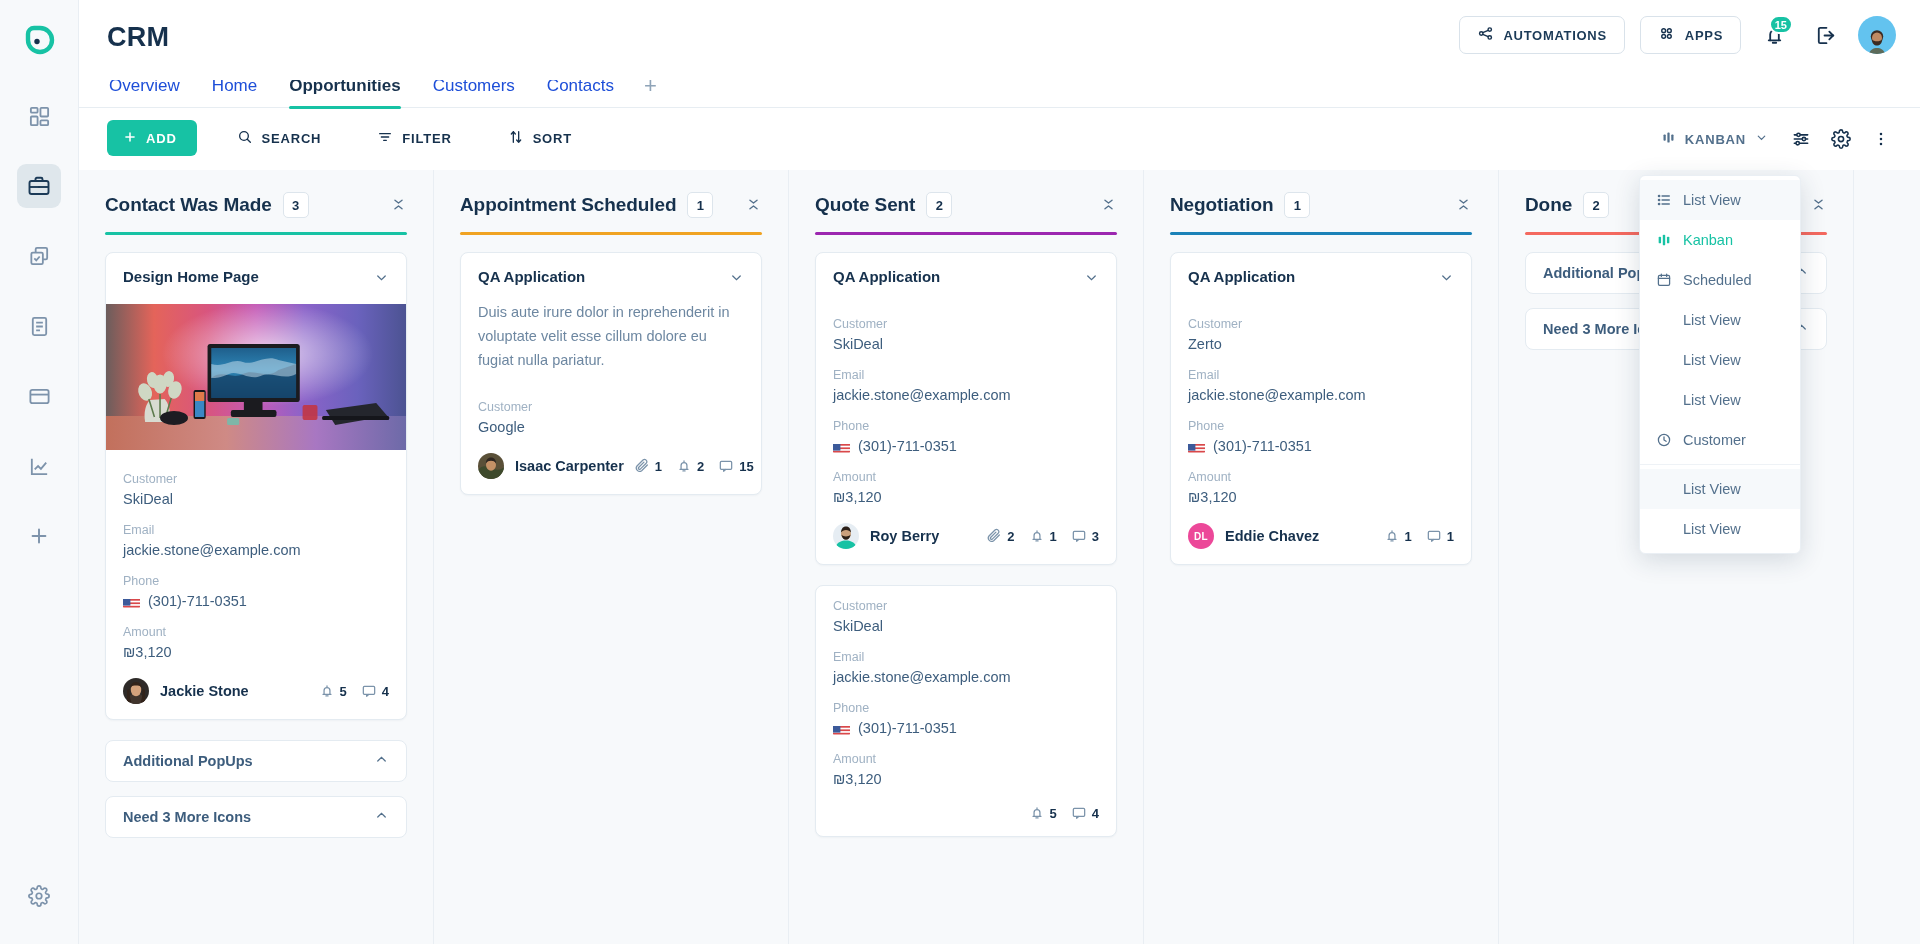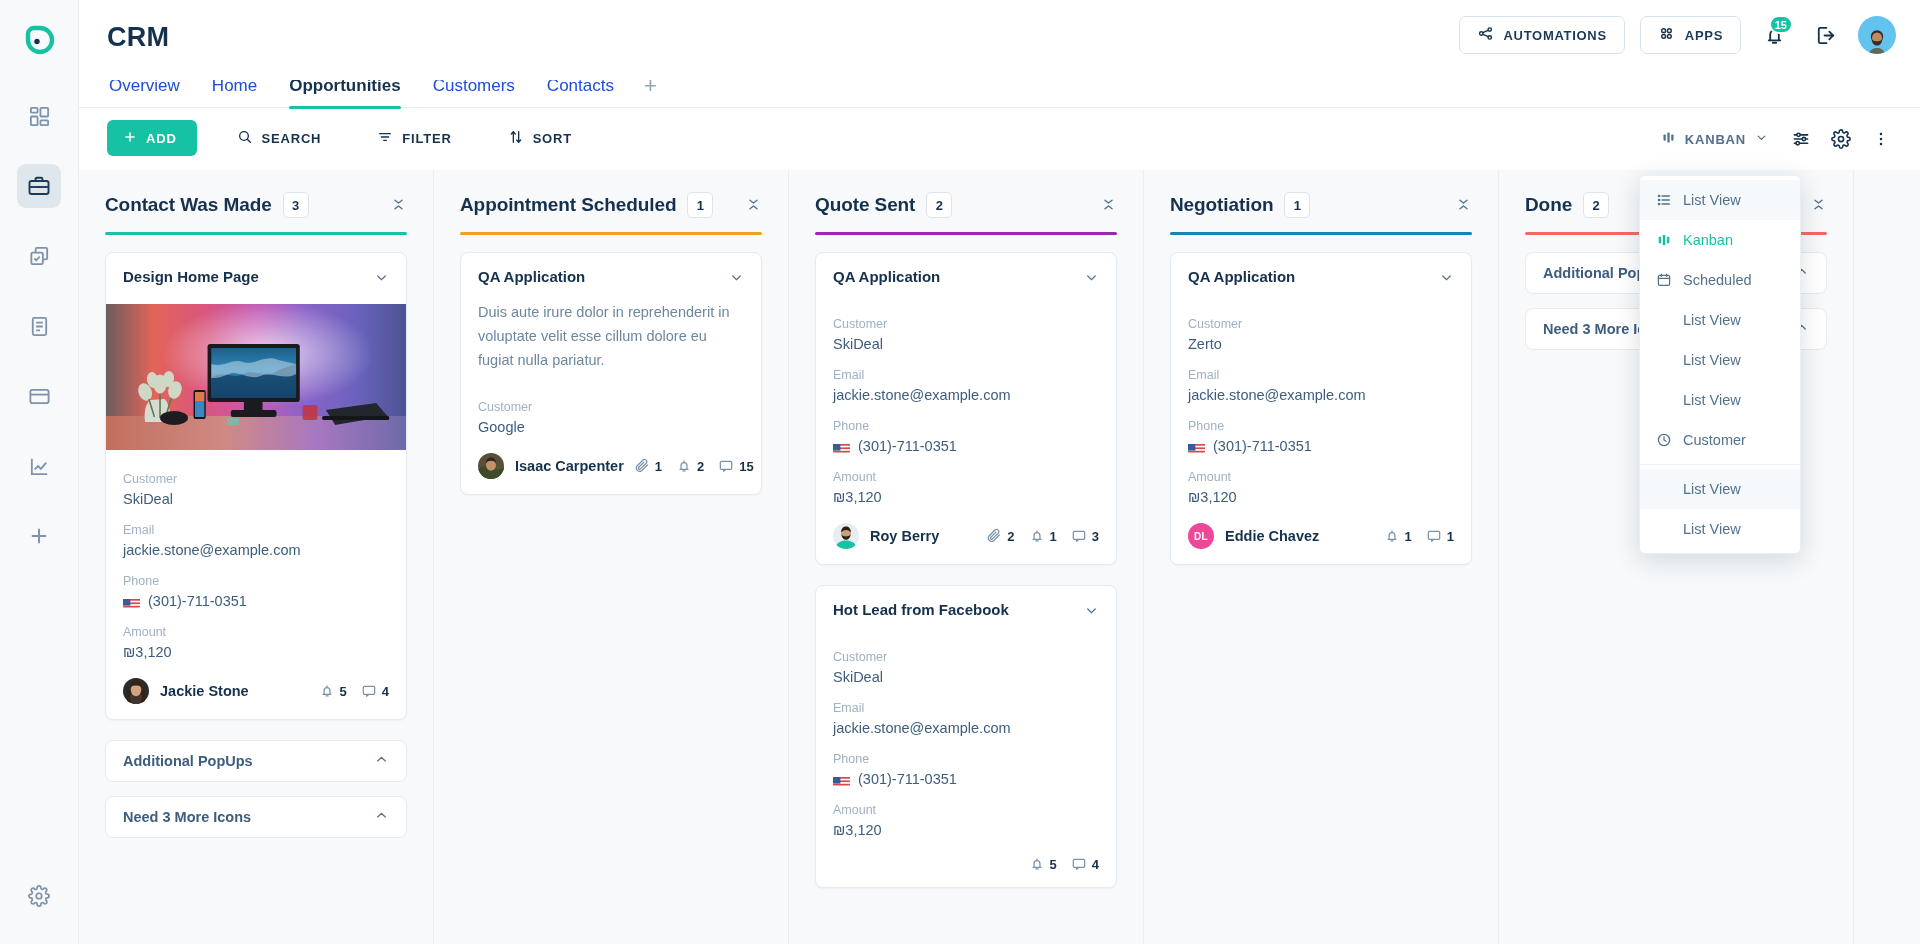--- a/index.html
+++ b/index.html
@@ -756,30 +756,20 @@
                     <path d="M8.5 17v3l3.4-3"></path>
                   </g>
                 </svg>
                 <span>3</span>
               </div>
             </div>
           </div>
         </div>
       </div>
       <div class="card">
-        <div class="card-pad">
-          <div class="card-head">
-            <div class="card-title">Hot Lead from Facebook</div>
-            <span class="card-caret"><span style="display: inline-flex; align-items: center;">
-                <svg width="15" height="15" viewBox="0 0 24 24">
-                  <path d="M6 9.5l6 6 6-6" fill="none" stroke="#53708c" stroke-width="2" stroke-linecap="round"></path>
-                </svg>
-              </span></span>
-          </div>
-        </div>
         <div class="card-pad" style="padding-top: 0px;">
           <div class="field">
             <div class="field-label">Customer</div>
             <div class="field-value">
               <span>SkiDeal</span>
             </div>
           </div>
           <div class="field">
             <div class="field-label">Email</div>
             <div class="field-value">

